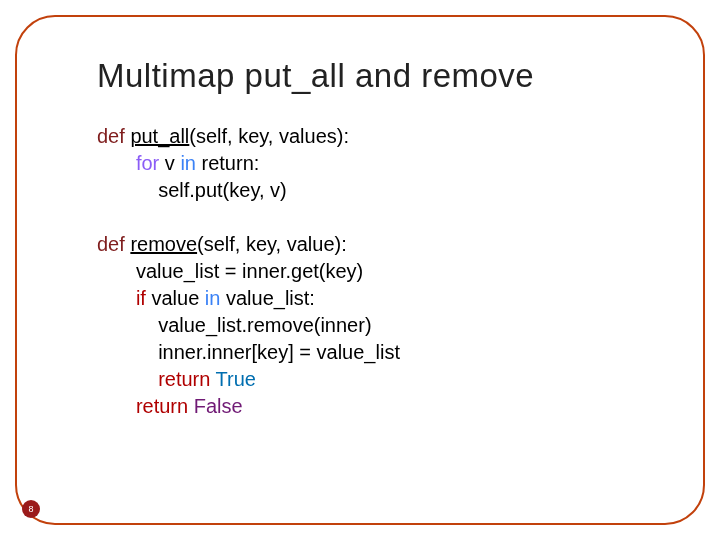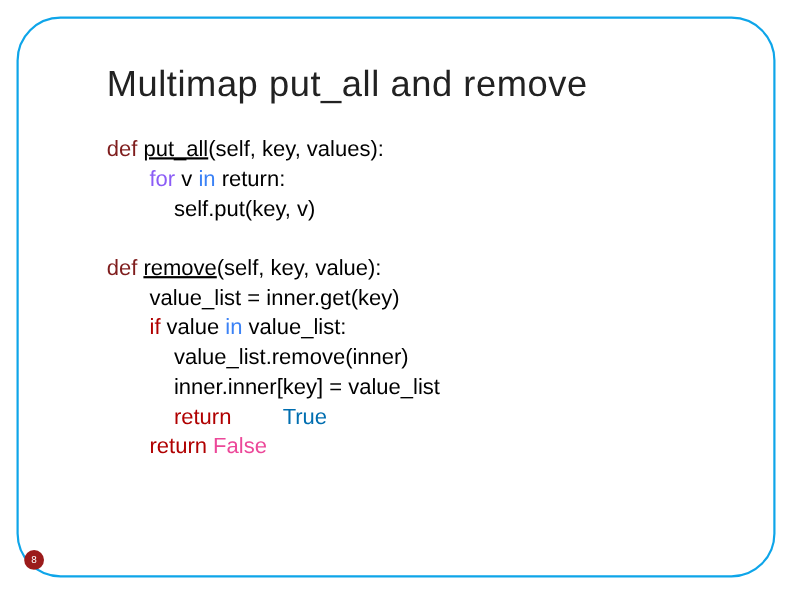--- a/index.html
+++ b/index.html
@@ -9,21 +9,21 @@
       background: #fff;
       font-family: Arial, "Helvetica Neue", sans-serif;
       position: relative;
     }
     .slide-frame {
       position: absolute;
       top: 15px;
       left: 15px;
       right: 15px;
       bottom: 15px;
-      border: 2px solid #0ea5e9;
+      border: 2px solid #c2410c;
       border-radius: 40px;
       padding: 40px 50px 30px 60px;
     }
     .title {
       font-size: 33px;
       font-weight: normal;
       color: #222;
       margin-bottom: 28px;
       margin-left: 20px;
       letter-spacing: 0.5px;
@@ -35,22 +35,22 @@
       color: #000;
       white-space: pre;
       margin-left: 20px;
     }
     .kw-def { color: #7f1d1d; font-weight: normal; }
     .fname { text-decoration: underline; }
     .kw-for { color: #8b5cf6; }
     .kw-in { color: #3b82f6; }
     .kw-if { color: #b00000; }
     .kw-return { color: #b00000; }
-    .kw-true { color: #006eb0; margin-left: 41px; }
-    .kw-false { color: #ec4899; }
+    .kw-true { color: #006eb0; }
+    .kw-false { color: #701a75; }
     .page-num {
       position: absolute;
       bottom: 22px;
       left: 22px;
       width: 18px;
       height: 18px;
       border-radius: 50%;
       background: #9b1b1b;
       color: #fff;
       font-size: 9px;

